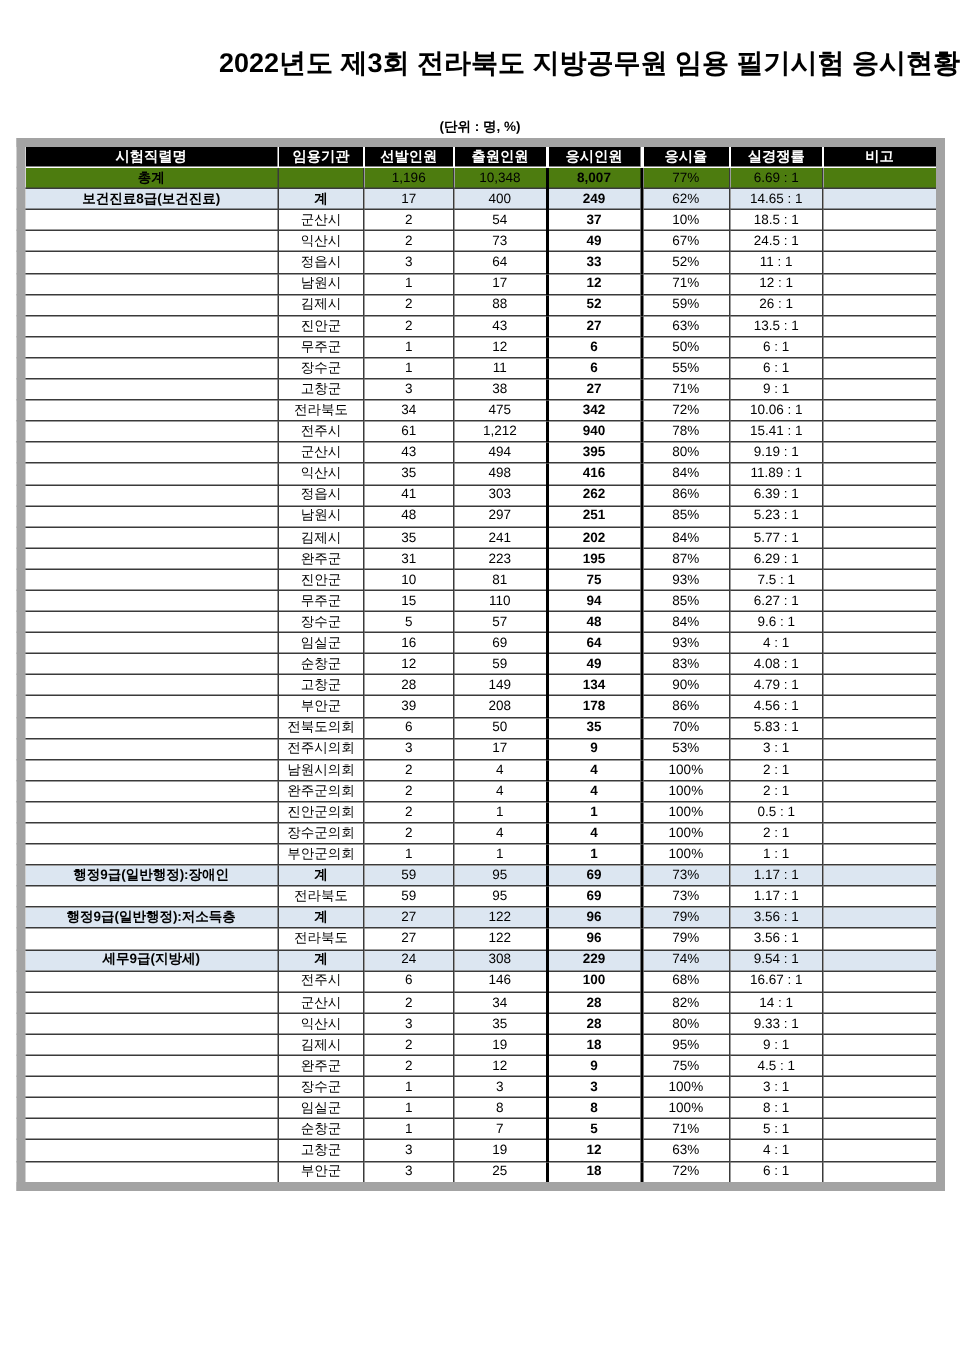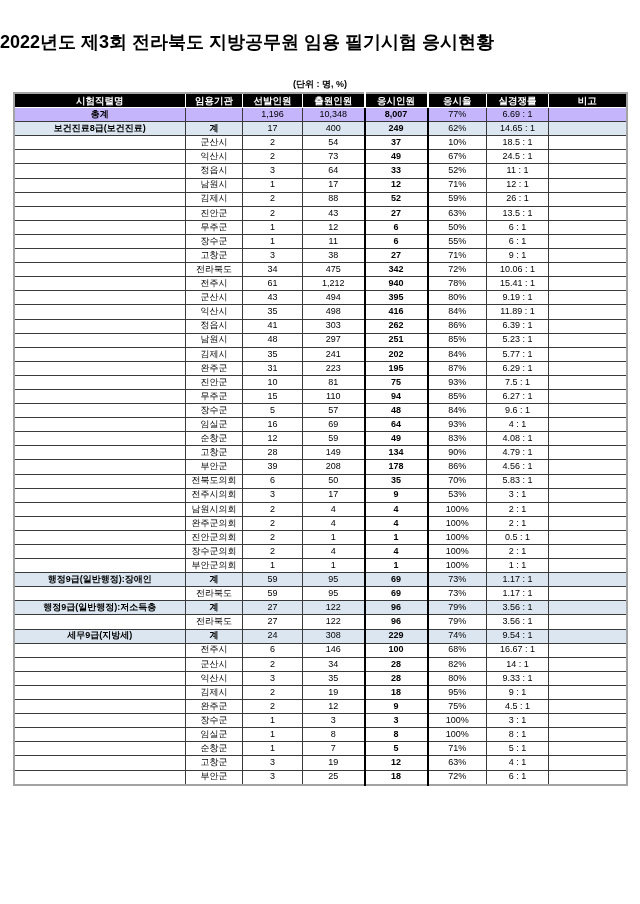--- a/index.html
+++ b/index.html
@@ -9,40 +9,40 @@
   }
   body {
     width: 640px;
     height: 904px;
     overflow: hidden;
     font-family: "Liberation Sans", "DejaVu Sans", sans-serif;
     color: #000;
   }
   .page-title {
     margin: 30px auto 0;
-    text-align: left;
+    text-align: right;
     font-size: 18px;
     font-weight: bold;
     letter-spacing: 0px;
     color: #000;
   }
   .unit-note {
     width: 613px;
     margin: 24px auto 1px;
     text-align: center;
     font-size: 9px;
     font-weight: bold;
     color: #000;
   }
   table.exam-table {
     width: 613px;
     margin: 0 auto;
     border-collapse: collapse;
     table-layout: fixed;
-    border: 2px solid #a3a3a3;
+    border: 6px solid #a3a3a3;
   }
   table.exam-table th,
   table.exam-table td {
     border: 1px solid #3a3a3a;
     height: 13.1px;
     padding: 0 1px;
     font-size: 9px;
     line-height: 1.05;
     text-align: center;
     vertical-align: middle;
@@ -61,21 +61,21 @@
     border-left-width: 2px;
     border-right-width: 2px;
   }
   
   table.exam-table tbody td.c4 {
     font-weight: bold;
     border-left: 2px solid #000;
     border-right: 2px solid #000;
   }
   
-  tr.row-total td { background: #c4b5fd; }
+  tr.row-total td { background: #4d7c0f; }
   tr.row-total td.c0 { font-weight: bold; }
   
   tr.row-section td { background: #dce6f1; }
   tr.row-section td.c0,
   tr.row-section td.c1 { font-weight: bold; }
 </style>
 </head>
 <body>
 
 <div class="page">

